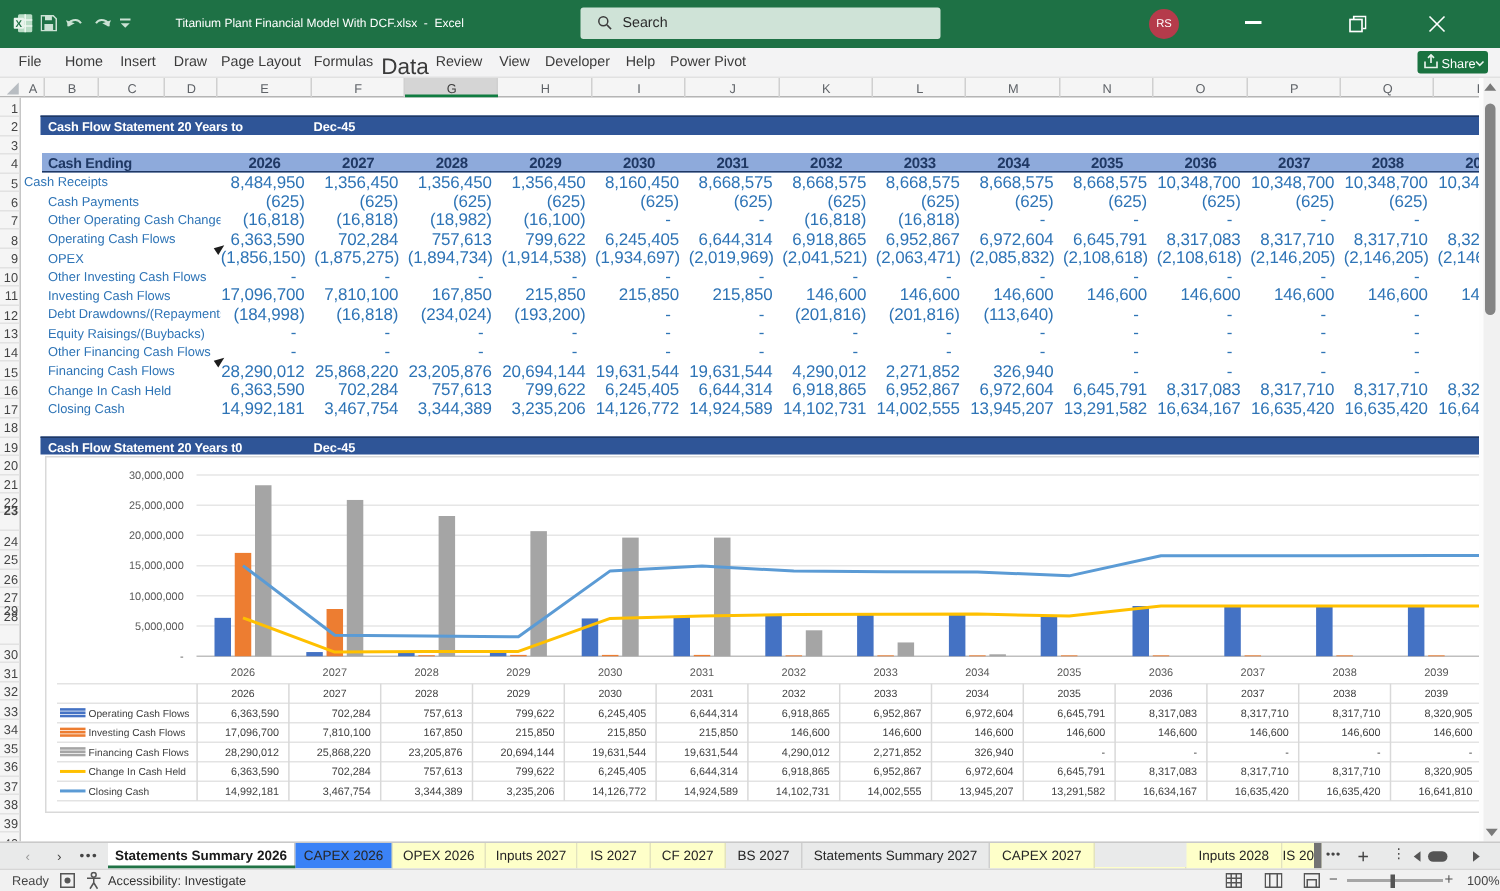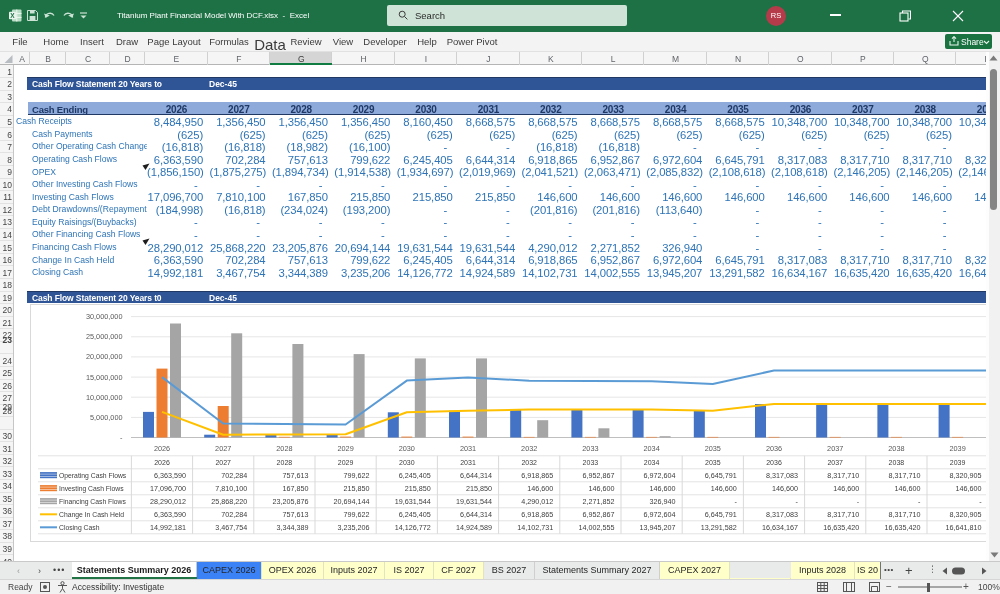--- a/index.html
+++ b/index.html
@@ -636,21 +636,21 @@
 <div class="tab" style="left:197px;width:65px;background:#3b82f6;border-right:1px solid #e3e3bd;">CAPEX 2026</div>
 <div class="tab" style="left:262px;width:62px;background:#feffc9;border-right:1px solid #e3e3bd;">OPEX 2026</div>
 <div class="tab" style="left:324px;width:61px;background:#feffc9;border-right:1px solid #e3e3bd;">Inputs 2027</div>
 <div class="tab" style="left:385px;width:49px;background:#feffc9;border-right:1px solid #e3e3bd;">IS 2027</div>
 <div class="tab" style="left:434px;width:50px;background:#feffc9;border-right:1px solid #e3e3bd;">CF 2027</div>
 <div class="tab" style="left:484px;width:51px;border-right:1px solid #cfcfcf;">BS 2027</div>
 <div class="tab" style="left:535px;width:125px;border-right:1px solid #cfcfcf;">Statements Summary 2027</div>
 <div class="tab" style="left:660px;width:70px;background:#feffc9;border-right:1px solid #e3e3bd;">CAPEX 2027</div>
 <div class="tab" style="left:730px;width:61px;background:#feffc9;border-right:1px solid #e3e3bd;margin-top:16px;">OPEX 2027</div>
 <div class="tab" style="left:791px;width:64px;background:#feffc9;border-right:1px solid #e3e3bd;">Inputs 2028</div>
-<div class="tab" style="left:855px;width:26px;background:#feffc9;border-right:1px solid #737373;">IS 20</div>
+<div class="tab" style="left:855px;width:26px;background:#feffc9;border-right:5px solid #737373;">IS 20</div>
 <div class="abs" style="left:884px;top:3px;font-size:8px;color:#444;letter-spacing:0.5px;">•••</div>
 <div class="abs" style="left:905px;top:1px;font-size:13px;color:#444;font-weight:300;">+</div>
 <div class="abs" style="left:928px;top:2px;font-size:9px;color:#444;">⋮</div>
 <svg class="abs" style="left:942px;top:5.5px;" width="50" height="8" viewBox="0 0 50 8">
 <path d="M5 0.5 L0.5 4 L5 7.5 z" fill="#555"></path>
 <rect x="10" y="0.5" width="13" height="7" rx="3.5" fill="#555"></rect>
 <path d="M40 0.5 L44.5 4 L40 7.5 z" fill="#555"></path>
     </svg>
 </div>
 <div class="abs" style="left:0;top:578.5px;width:1000px;height:15.5px;background:#f1f1f1;border-top:1px solid #d6d6d6;"></div>

